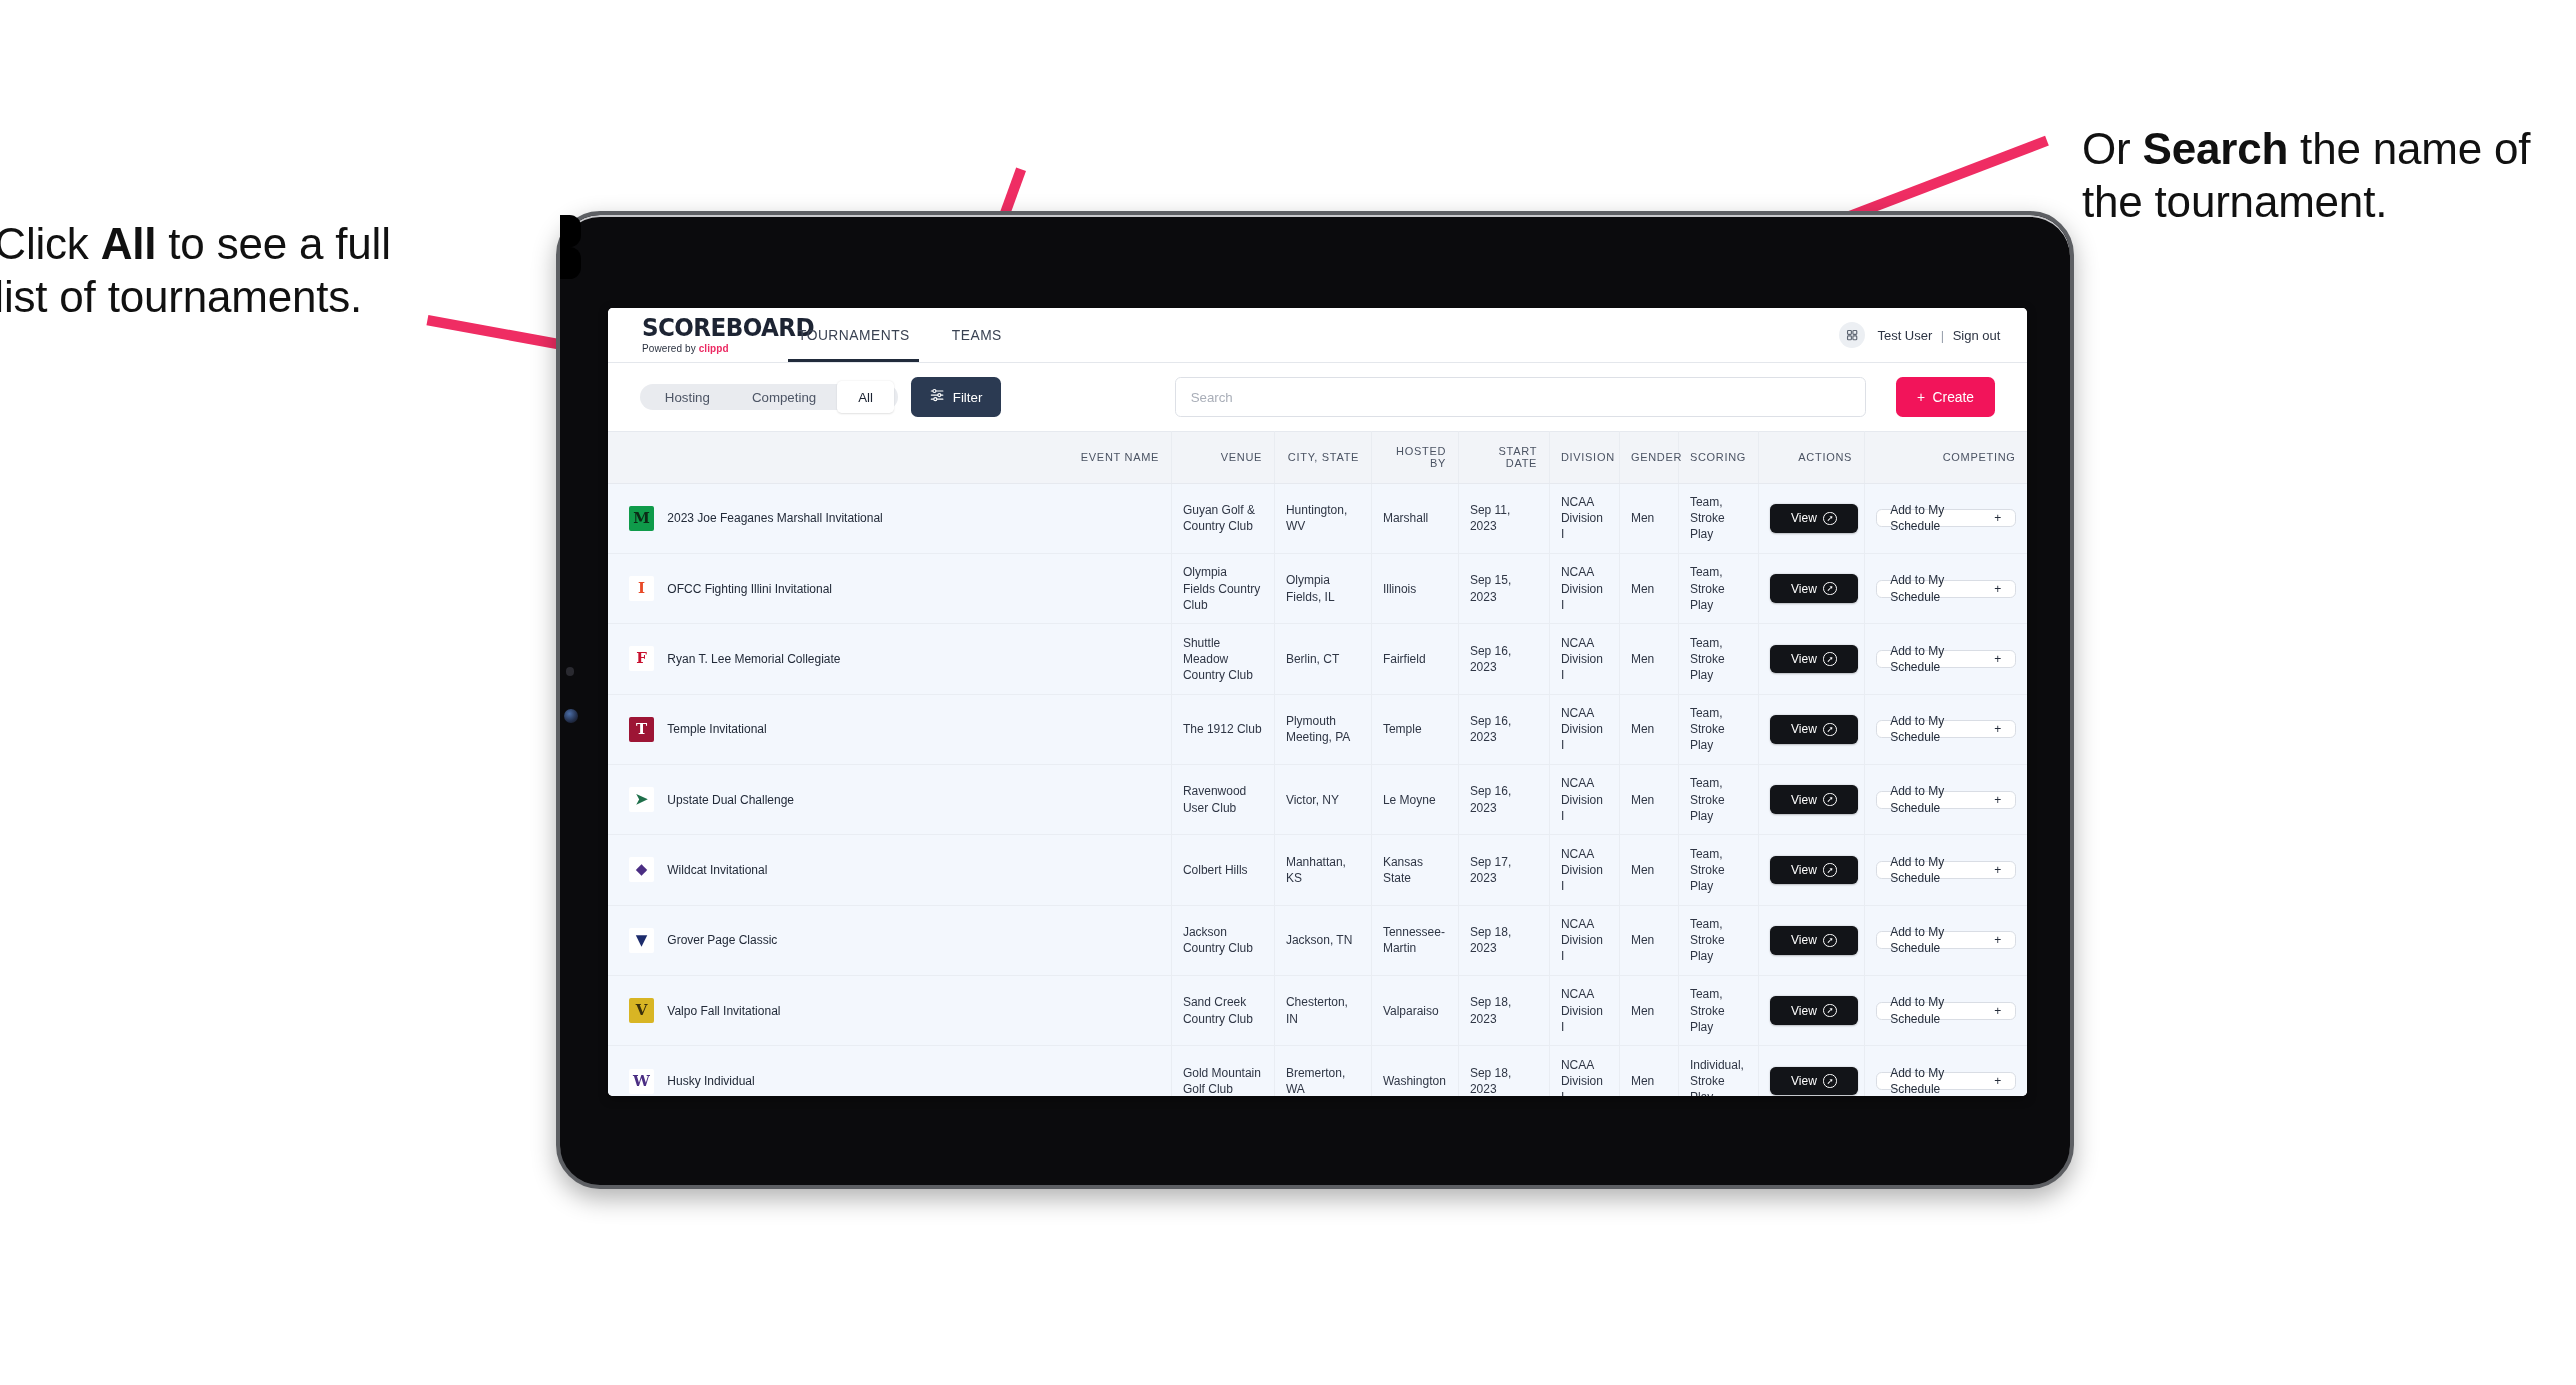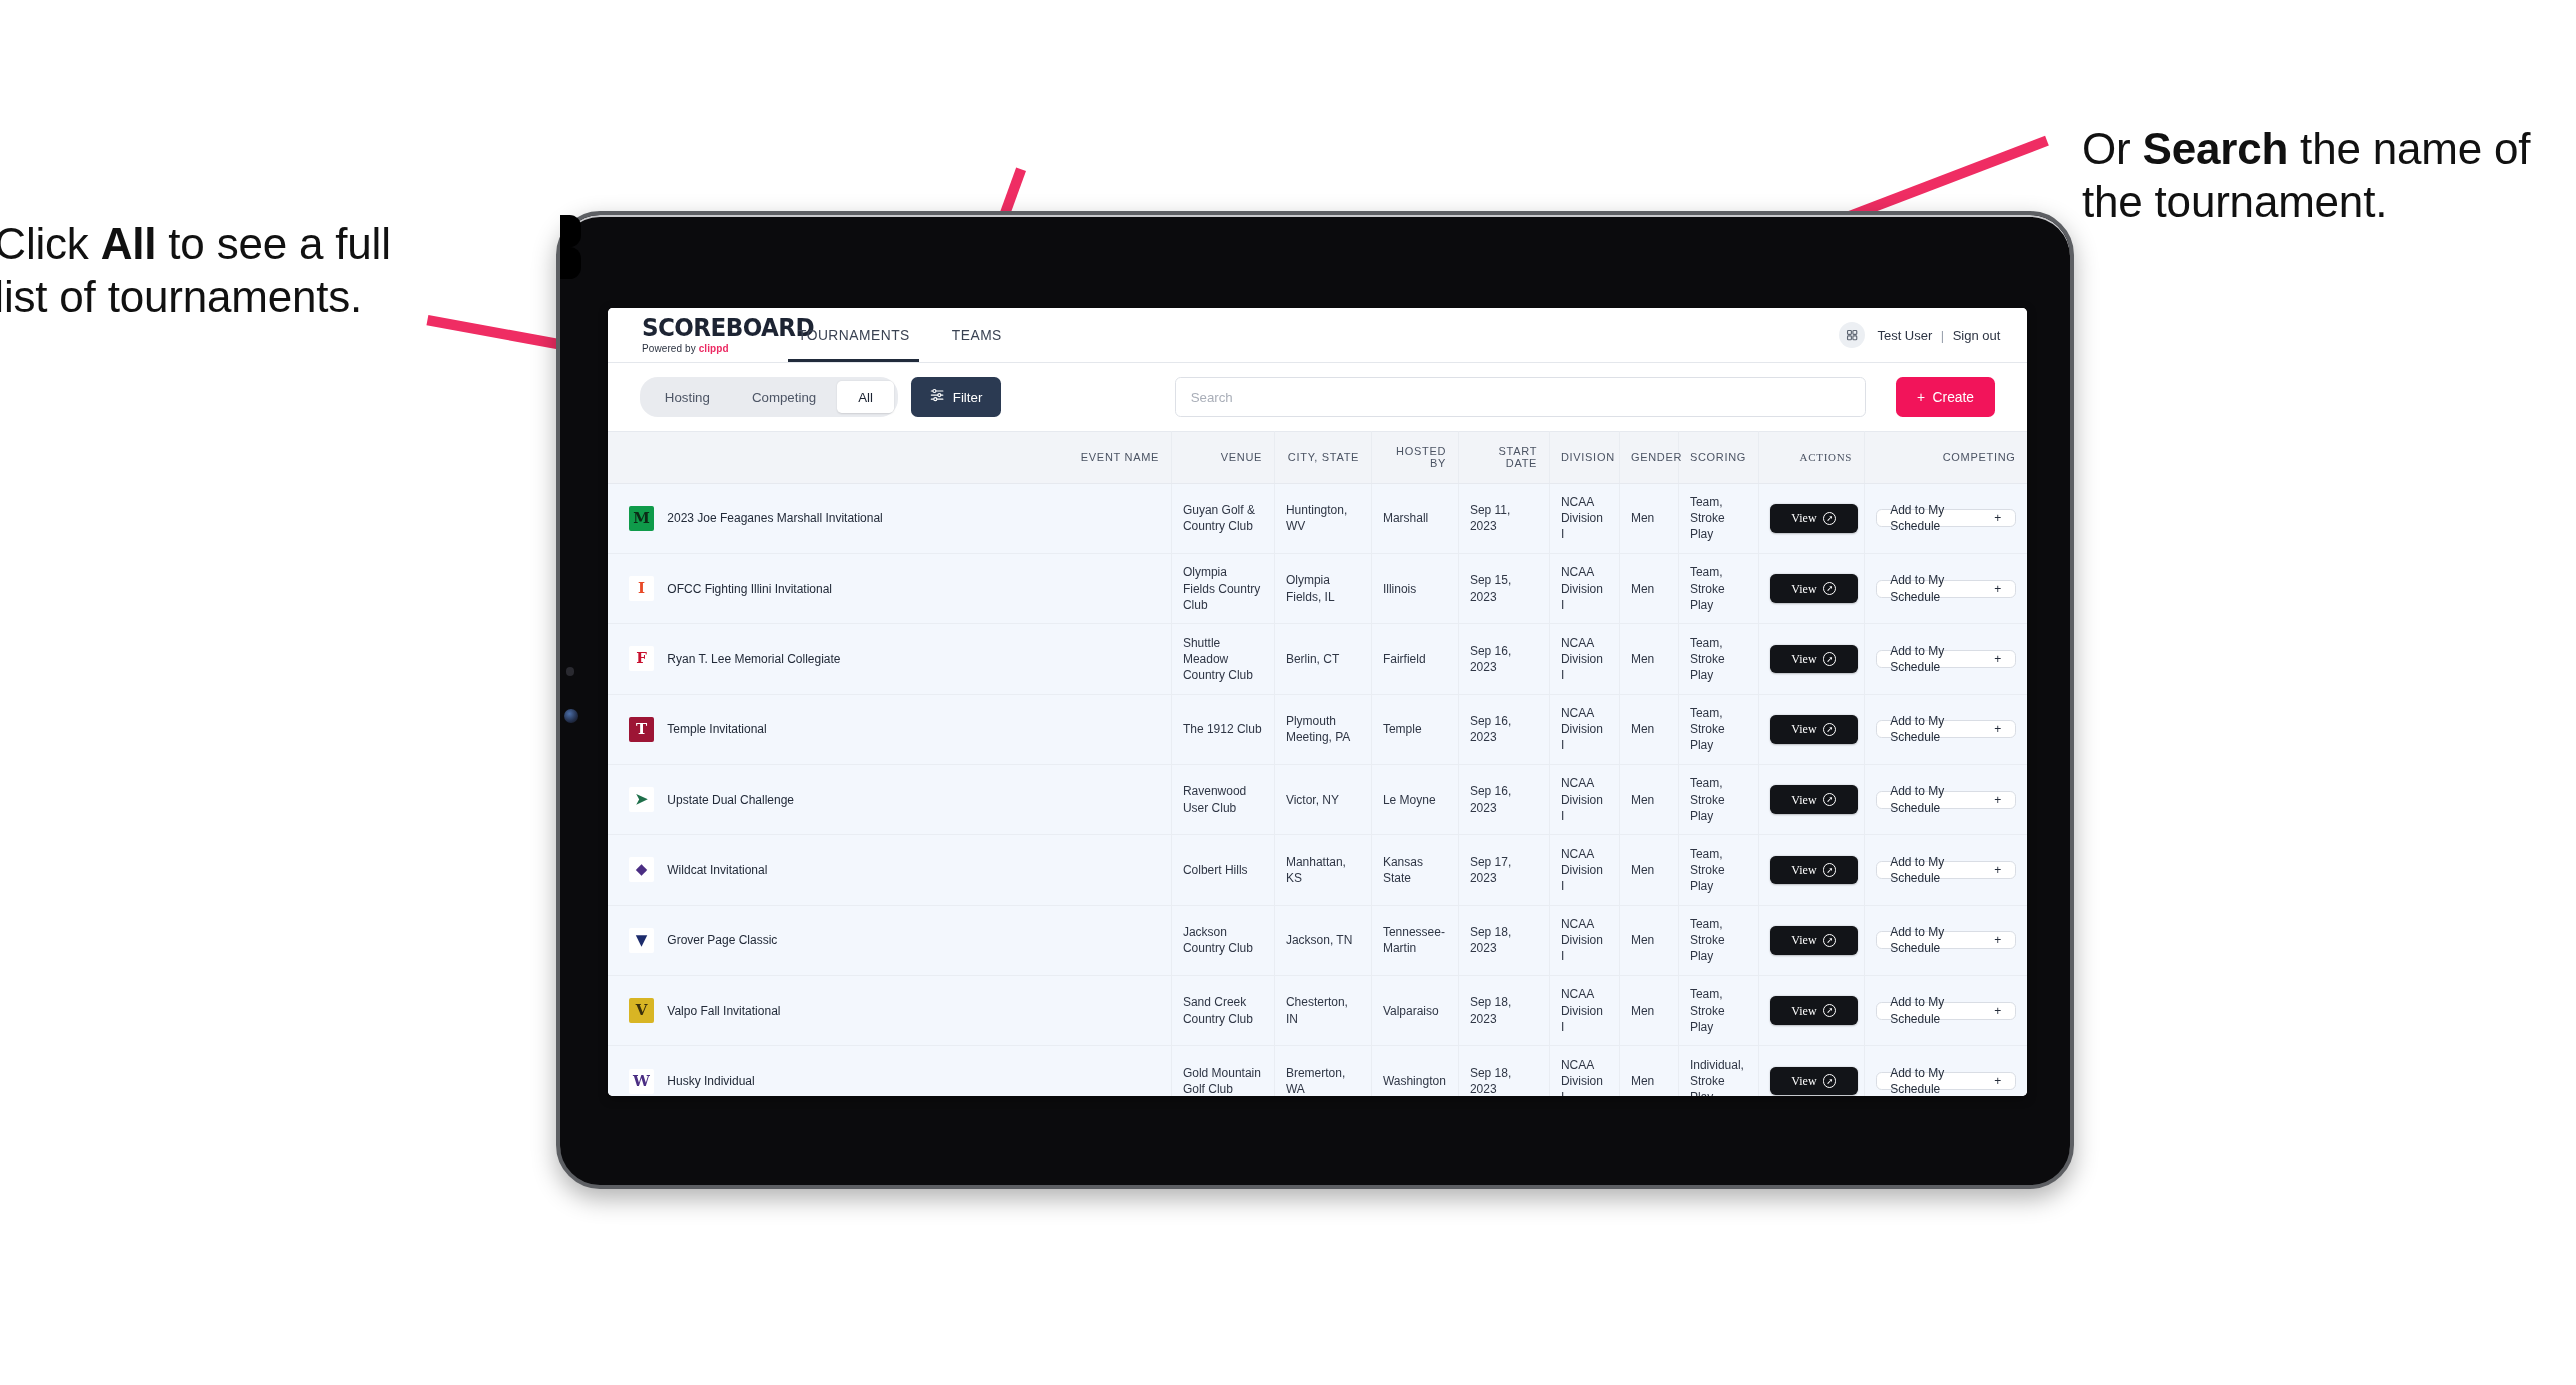--- a/index.html
+++ b/index.html
@@ -103,21 +103,21 @@
   #user-text .sep { color: #9aa1ad; }
   #signout { cursor: pointer; }
 
   
   #toolbar {
     height: 68px; display: flex; align-items: center;
     padding: 0 32px; gap: 13.3px; background: #fff;
   }
   #segmented {
     display: flex; background: #e9ebef; border-radius: 18px; padding: 3.8px;
-    height: 40px; align-items: center;
+    height: 26px; align-items: center;
   }
   .seg {
     padding: 0 21px; height: 32px; display: flex; align-items: center;
     font-size: 13.3px; color: #4d5565; border-radius: 4.7px; cursor: pointer;
     white-space: nowrap;
   }
   .seg.active { background: #ffffff; color: #1b2231; box-shadow: 0 0.9px 1.9px rgba(0,0,0,.12); }
 
   #filter-btn {
     display: flex; align-items: center; gap: 8.5px;
@@ -182,21 +182,21 @@
     gap: 9.5px; font-size: 12px; color: #252d3b; cursor: pointer;
     padding: 0 13.3px;
   }
   .col-venue   { width: 103px; }
   .col-city    { width: 97px; }
   .col-host    { width: 87px; }
   .col-date    { width: 91px; }
   .col-div     { width: 70px; }
   .col-gender  { width: 59px; }
   .col-score   { width: 80px; }
-  .col-actions { width: 106px; font-family: Liberation Serif, serif; }
+  .col-actions { width: 106px; }
   .col-comp    { width: 163px; }
 </style>
 </head>
 <body>
 
 <div id="stage">
 
   <div class="callout" id="callout-left">
     <span>Click </span><b>All</b><span> to see a full list of tournaments.</span>
   </div>

